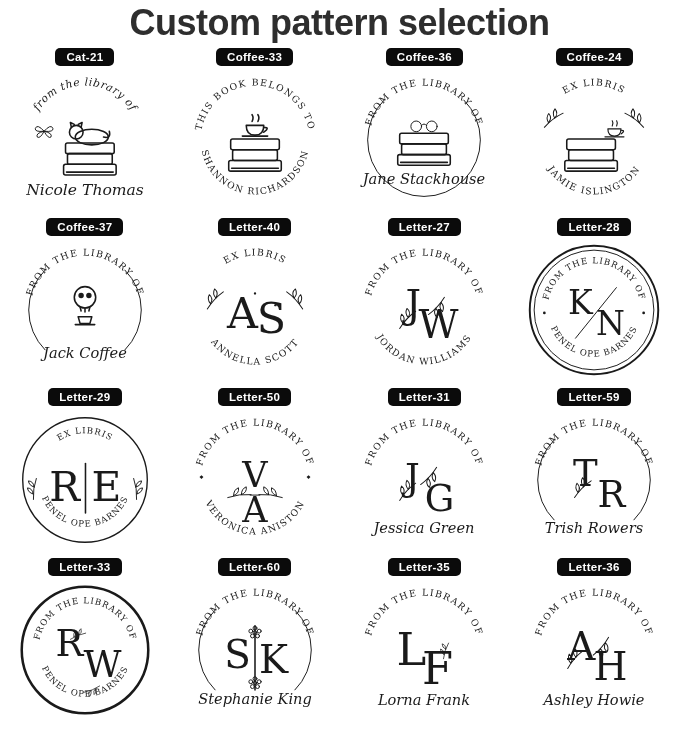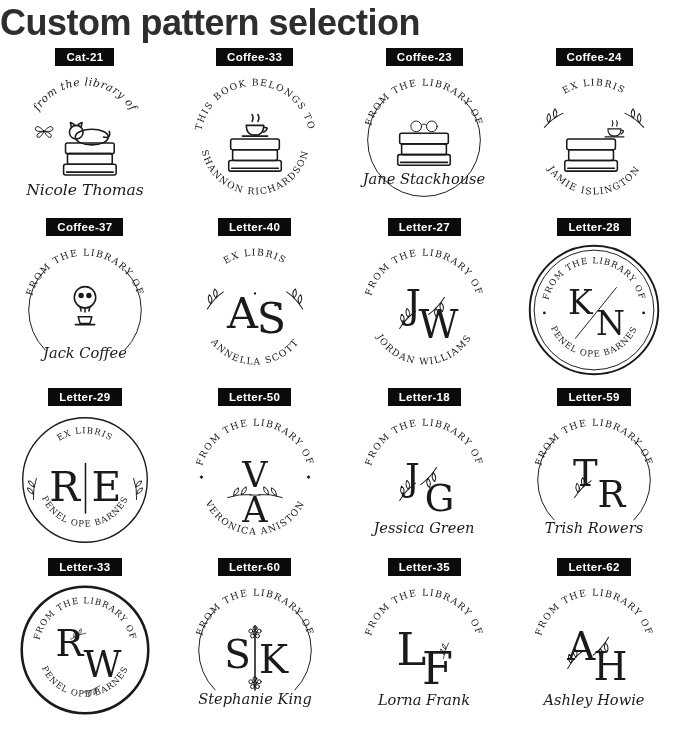--- a/index.html
+++ b/index.html
@@ -1,32 +1,32 @@
 <!DOCTYPE html>
 <html><head>
 <meta charset="utf-8">
 <style>
   html,body{margin:0;padding:0;}
   body{
     width:679px;height:729px;overflow:hidden;background:#ffffff;
     font-family:"Liberation Sans",sans-serif;color:#1a1a1a;
   }
   .title{
-    font-size:36px;font-weight:900;letter-spacing:-0.5px;
+    text-align:center;font-size:36px;font-weight:900;letter-spacing:-0.5px;
     color:#2e2e2e;line-height:46px;height:48px;
   }
   .grid{
     display:grid;grid-template-columns:repeat(4,1fr);
   }
   .cell{
     height:170px;display:flex;flex-direction:column;align-items:center;
   }
   .badge{
     background:#0b0b0b;color:#ffffff;font-size:11.5px;font-weight:bold;
-    padding:2px 11px;border-radius:0;letter-spacing:0.3px;line-height:14px;
+    padding:2px 11px;border-radius:5px;letter-spacing:0.3px;line-height:14px;
   }
   svg.stamp{width:148px;height:146px;margin-top:1px;}
   .art{stroke:#1a1a1a;fill:none;stroke-width:1.6;stroke-linecap:round;stroke-linejoin:round;}
   .thin{stroke-width:1;}
   .bcircle{stroke:#1a1a1a;fill:none;}
   .arc{font-family:"DejaVu Serif",serif;font-size:9.5px;letter-spacing:1.4px;fill:#1a1a1a;}
   .arcsm{font-size:8.8px;letter-spacing:1px;}
   .arc-lc{font-style:italic;font-size:11px;letter-spacing:0.6px;}
   .mono{font-family:"DejaVu Serif",serif;fill:#1a1a1a;}
   .script{font-family:"DejaVu Serif",serif;font-style:italic;fill:#1a1a1a;}
@@ -116,21 +116,21 @@
       <text class="arc" text-anchor="middle"><textPath href="#arcTop" startOffset="50%">THIS BOOK BELONGS TO</textPath></text>
       <g>
         <use href="#teacup" x="75" y="66" class="art"></use>
         <use href="#bookstack" x="75" y="96" class="art"></use>
       </g>
       <text class="arc" text-anchor="middle"><textPath href="#arcBot" startOffset="50%">SHANNON RICHARDSON</textPath></text>
     </svg>
   </div>
 
   <div class="cell">
-    <div class="badge">Coffee-23</div>
+    <div class="badge">Coffee-36</div>
     <svg class="stamp" viewBox="0 0 150 150">
       <use href="#openCircle" class="art thin"></use>
       <text class="arc" text-anchor="middle"><textPath href="#arcTop" startOffset="50%">FROM THE LIBRARY OF</textPath></text>
       <g>
         <use href="#glasses" x="75" y="61" class="art thin"></use>
         <use href="#bookstack" x="75" y="90" class="art"></use>
       </g>
       <text class="script" x="75" y="120" font-size="15" text-anchor="middle">Jane Stackhouse</text>
     </svg>
   </div>
@@ -235,21 +235,21 @@
         <use href="#sprig" transform="translate(103,93) scale(-1,1)" class="art thin"></use>
         <line class="art thin" x1="70" y1="90.5" x2="80" y2="90.5"></line>
       </g>
       <text class="mono" x="75" y="82" font-size="36" text-anchor="middle">V</text>
       <text class="mono" x="75" y="118" font-size="36" text-anchor="middle">A</text>
       <text class="arc" text-anchor="middle"><textPath href="#arcBot" startOffset="50%">VERONICA ANISTON</textPath></text>
     </svg>
   </div>
 
   <div class="cell">
-    <div class="badge">Letter-18</div>
+    <div class="badge">Letter-31</div>
     <svg class="stamp" viewBox="0 0 150 150">
       <text class="arc" text-anchor="middle"><textPath href="#arcTop" startOffset="50%">FROM THE LIBRARY OF</textPath></text>
       <g>
         <use href="#sprig" transform="translate(50,96) rotate(-40)" class="art thin"></use>
         <use href="#sprig" transform="translate(88,62) rotate(140)" class="art thin"></use>
       </g>
       <text class="mono" x="63" y="85" font-size="38" text-anchor="middle">J</text>
       <text class="mono" x="91" y="107" font-size="38" text-anchor="middle">G</text>
       <text class="script" x="75" y="129" font-size="15" text-anchor="middle">Jessica Green</text>
     </svg>
@@ -303,21 +303,21 @@
     <svg class="stamp" viewBox="0 0 150 150">
       <text class="arc" text-anchor="middle"><textPath href="#arcTop" startOffset="50%">FROM THE LIBRARY OF</textPath></text>
       <use href="#sprig" transform="translate(95,84) rotate(-65) scale(0.7)" class="art thin"></use>
       <text class="mono" x="62" y="90" font-size="46" text-anchor="middle">L</text>
       <text class="mono" x="89" y="110" font-size="46" text-anchor="middle">F</text>
       <text class="script" x="75" y="131" font-size="15" text-anchor="middle">Lorna Frank</text>
     </svg>
   </div>
 
   <div class="cell">
-    <div class="badge">Letter-62</div>
+    <div class="badge">Letter-36</div>
     <svg class="stamp" viewBox="0 0 150 150">
       <text class="arc" text-anchor="middle"><textPath href="#arcTop" startOffset="50%">FROM THE LIBRARY OF</textPath></text>
       <g>
         <use href="#sprig" transform="translate(48,94) rotate(-42)" class="art thin"></use>
         <use href="#sprig" transform="translate(90,62) rotate(138)" class="art thin"></use>
       </g>
       <text class="mono" x="62" y="85" font-size="40" text-anchor="middle">A</text>
       <text class="mono" x="92" y="106" font-size="40" text-anchor="middle">H</text>
       <text class="script" x="75" y="131" font-size="15" text-anchor="middle">Ashley Howie</text>
     </svg>

